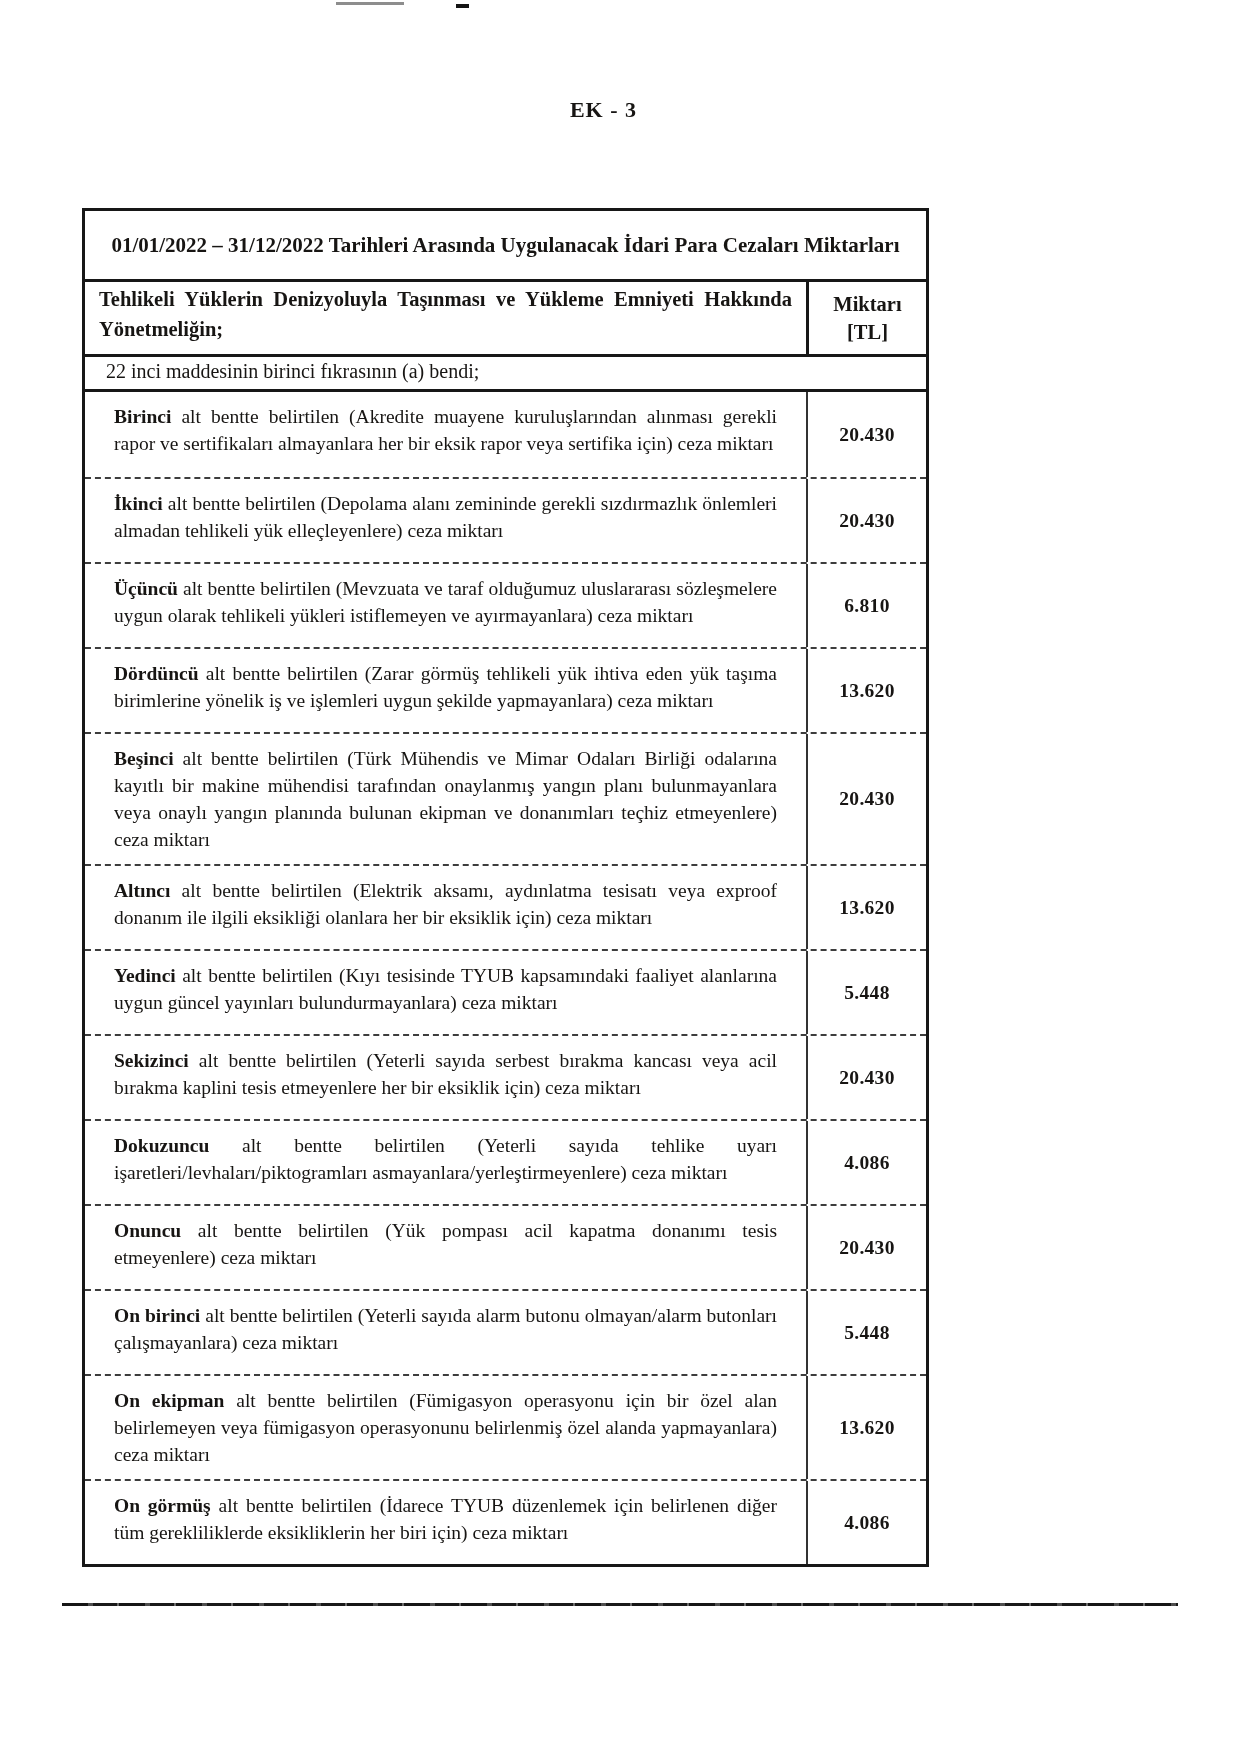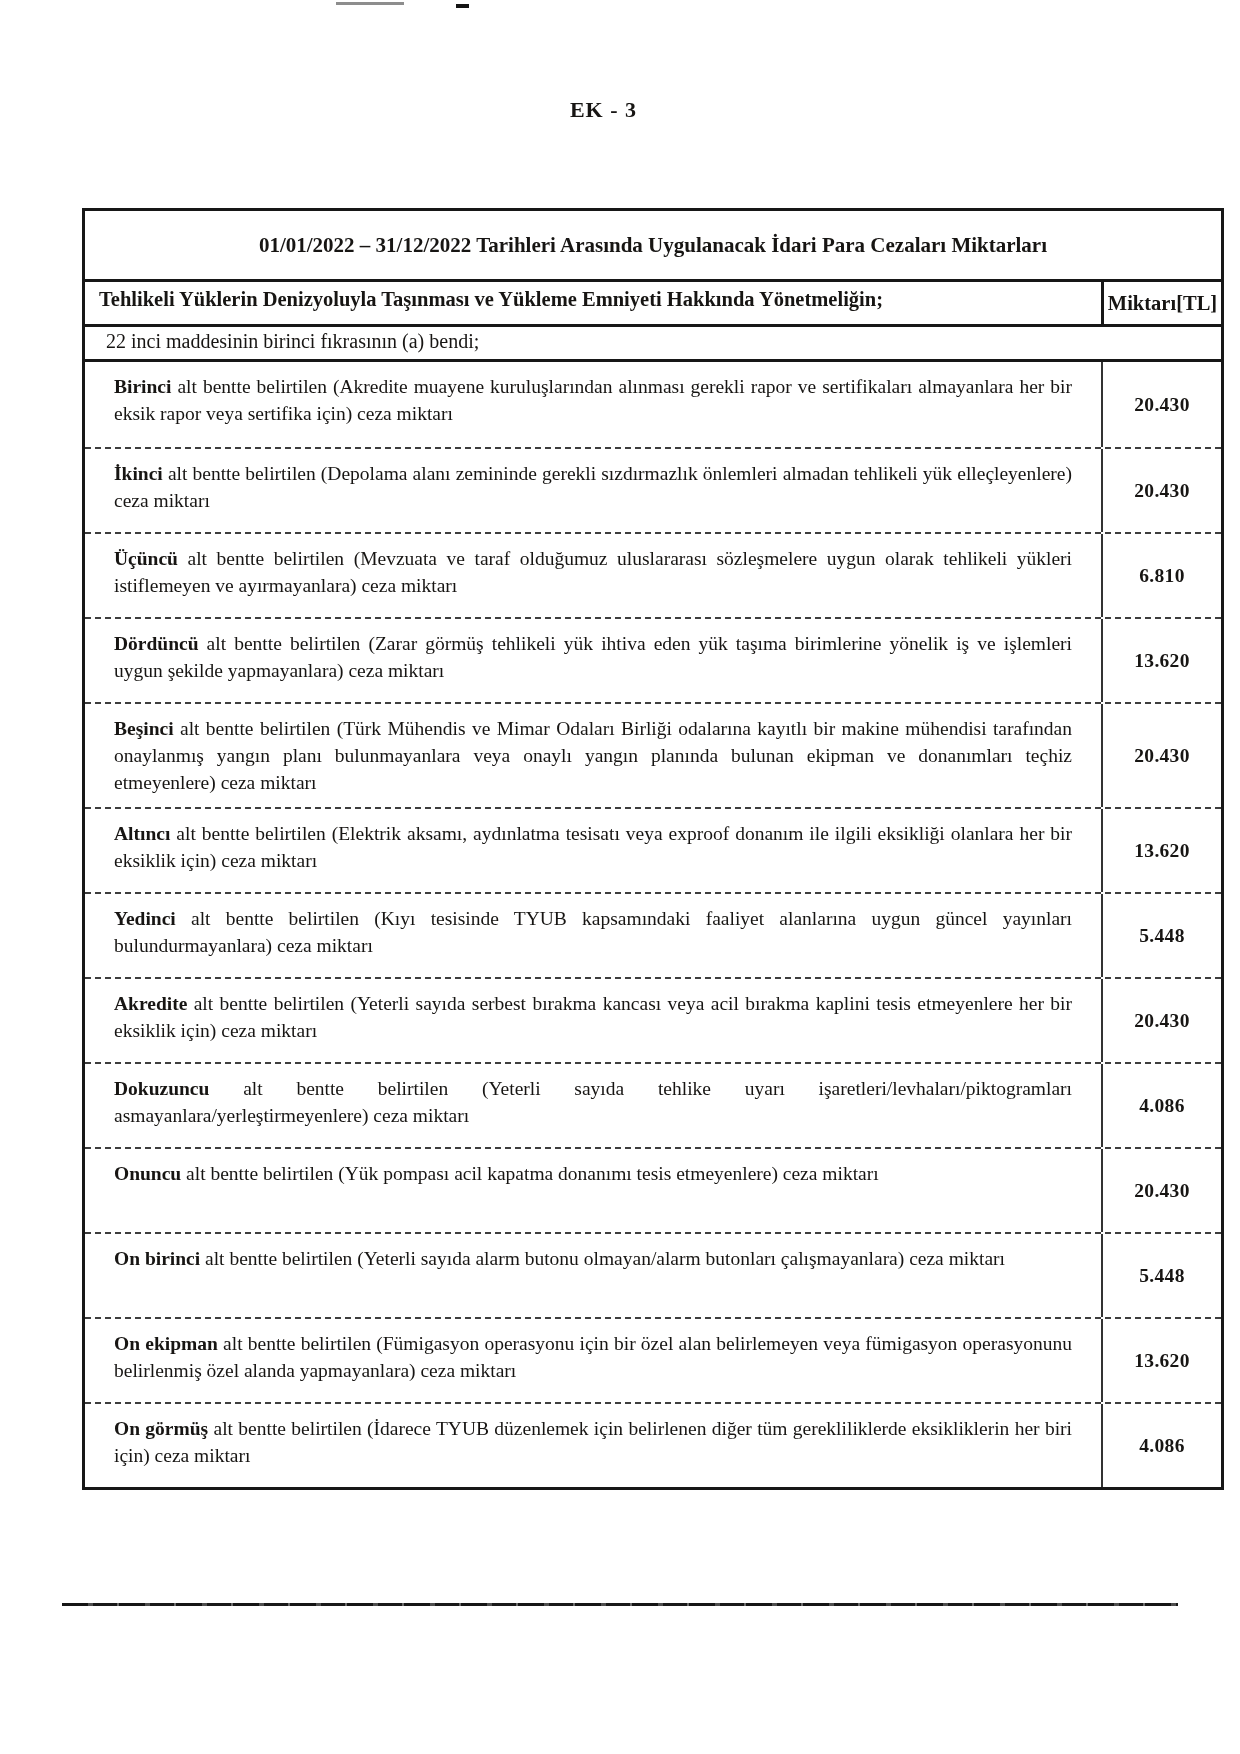--- a/index.html
+++ b/index.html
@@ -17,38 +17,38 @@
     position:absolute; left:62px; top:1603px; width:1116px; height:3px;
     background:repeating-linear-gradient(90deg,#151515 0 26px,#4e4e4e 26px 31px,#191919 31px 55px,#6a6a6a 55px 57px);
   }
 
   .ek-label {
     position:absolute; top:97px; left:82px; width:1043px;
     text-align:center; font-weight:bold; font-size:22px; letter-spacing:1px;
   }
 
   .penalty-table {
-    position:absolute; left:82px; top:208px; width:1142px;
+    position:absolute; left:82px; top:208px; width:847px;
     border:3px solid #171717; background:#fff;
   }
 
   .title-row {
     min-height:71px; display:flex; align-items:center; justify-content:center;
     border-bottom:3px solid #171717;
     font-weight:bold; font-size:21px; text-align:center; padding:6px 26px;
   }
 
   .header-row { display:flex; border-bottom:3px solid #171717; }
   .header-desc {
     flex:1; padding:2px 14px 10px; font-weight:bold; font-size:20.5px;
     line-height:30px; text-align:justify;
   }
   .header-amt {
     width:120px; border-left:3px solid #171717;
-    display:flex; flex-direction:row; align-items:center; justify-content:center;
+    display:flex; flex-direction:column; align-items:center; justify-content:center;
     font-weight:bold; font-size:20.5px; line-height:28px;
   }
 
   .section-row {
     border-bottom:3px solid #171717;
     padding:3px 21px 6px; font-size:20px;
   }
 
   .data-row { display:flex; min-height:85px; }
   .data-row + .data-row { border-top:2px dashed #3d3d3d; }
@@ -114,21 +114,21 @@
     <div class="desc-cell"><span class="lead">Altıncı</span><span> alt bentte belirtilen (Elektrik aksamı, aydınlatma tesisatı veya exproof donanım ile ilgili eksikliği olanlara her bir eksiklik için) ceza miktarı</span></div>
     <div class="amt-cell">13.620</div>
   </div>
 
   <div class="data-row">
     <div class="desc-cell"><span class="lead">Yedinci</span><span> alt bentte belirtilen (Kıyı tesisinde TYUB kapsamındaki faaliyet alanlarına uygun güncel yayınları bulundurmayanlara) ceza miktarı</span></div>
     <div class="amt-cell">5.448</div>
   </div>
 
   <div class="data-row">
-    <div class="desc-cell"><span class="lead">Akredite</span><span> alt bentte belirtilen (Yeterli sayıda serbest bırakma kancası veya acil bırakma kaplini tesis etmeyenlere her bir eksiklik için) ceza miktarı</span></div>
+    <div class="desc-cell"><span class="lead">Sekizinci</span><span> alt bentte belirtilen (Yeterli sayıda serbest bırakma kancası veya acil bırakma kaplini tesis etmeyenlere her bir eksiklik için) ceza miktarı</span></div>
     <div class="amt-cell">20.430</div>
   </div>
 
   <div class="data-row">
     <div class="desc-cell"><span class="lead">Dokuzuncu</span><span> alt bentte belirtilen (Yeterli sayıda tehlike uyarı işaretleri/levhaları/piktogramları asmayanlara/yerleştirmeyenlere) ceza miktarı</span></div>
     <div class="amt-cell">4.086</div>
   </div>
 
   <div class="data-row">
     <div class="desc-cell"><span class="lead">Onuncu</span><span> alt bentte belirtilen (Yük pompası acil kapatma donanımı tesis etmeyenlere) ceza miktarı</span></div>

